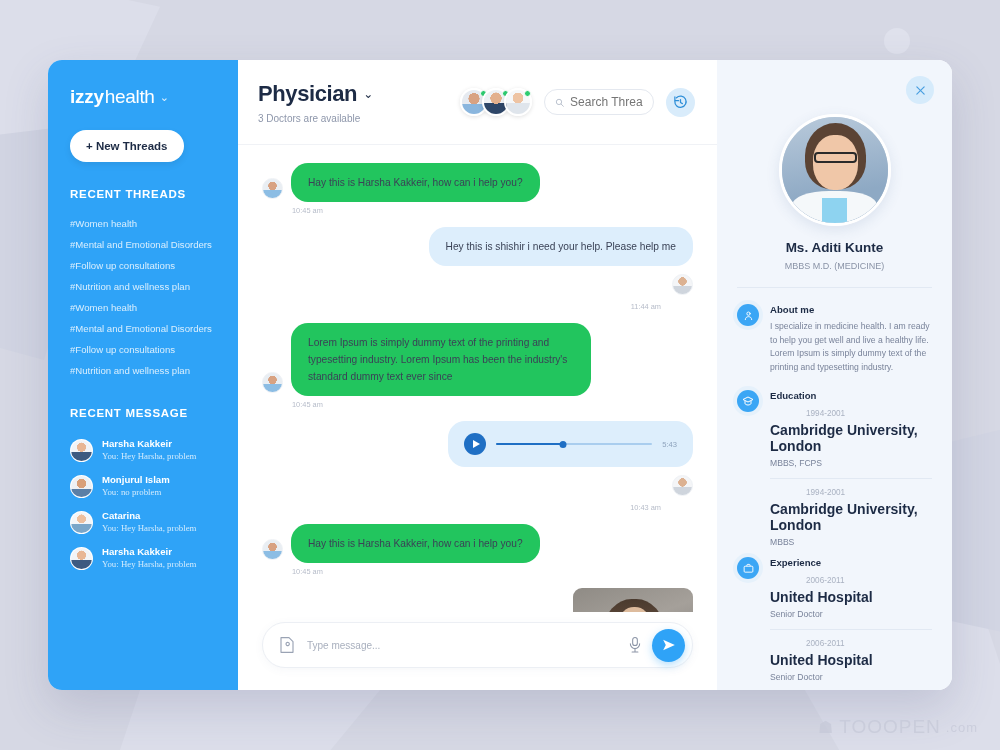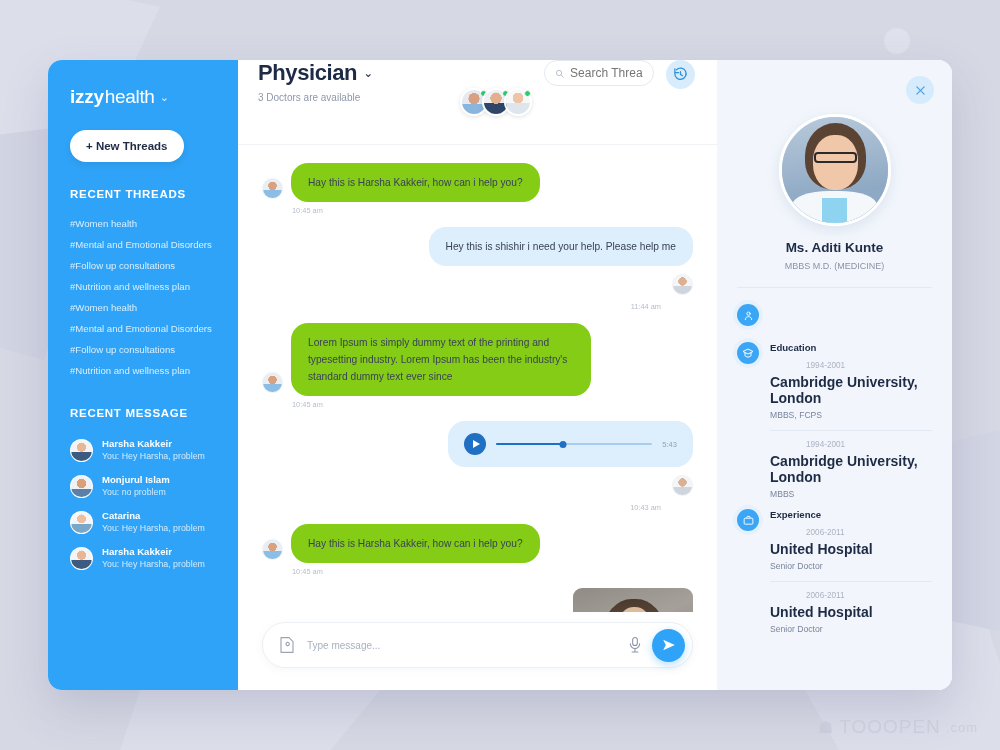--- a/index.html
+++ b/index.html
@@ -149,32 +149,33 @@
       radial-gradient(circle at 50% 33%, #edbf9e 0 25%, transparent 26%),
       linear-gradient(#f4f6f9 0 56%, #7aa6c9 56% 100%); }
   .msg-texts { min-width: 0; }
   .msg-name {
     font-size: 9.6px; font-weight: bold; color: #fff;
     line-height: 13px;
   }
   .msg-prev {
     font-size: 8.8px; color: rgba(255,255,255,.78);
     line-height: 13px;
+    font-family: Liberation Serif, serif;
   }
 
   
   .center {
     flex: 1 1 auto;
     display: flex; flex-direction: column;
     background: #fff;
     min-width: 0;
   }
   .chat-header {
     height: 85px; flex: 0 0 85px;
-    display: flex; 
+    display: flex; align-items: center;
     padding: 0 22px 0 20px;
     border-bottom: 1px solid #f0f2f6;
   }
   .title-wrap { flex: 1 1 auto; }
   .page-title {
     font-size: 22px; font-weight: bold;
     color: #1d2b45; letter-spacing: -.4px;
     display: flex; align-items: center; gap: 6px;
   }
   .page-title .chev { font-size: 12px; font-weight: normal; color: #1d2b45; }
@@ -249,21 +250,21 @@
   .sm-av.out-av { background:
       radial-gradient(circle at 50% 34%, #dcb191 0 26%, transparent 27%),
       linear-gradient(#f4f5f7 0 56%, #cfd5dd 56% 100%); }
   .bubble {
     border-radius: 17px;
     padding: 11px 17px;
     font-size: 10.2px;
     line-height: 17px;
     color: #3a4256;
   }
-  .bubble.in { background: #84cc16; }
+  .bubble.in { background: #22c55e; }
   .bubble.out { background: #ddeefc; }
   .stamp {
     font-size: 7.4px; color: #b6bcc9;
     margin-bottom: 12px;
   }
   .stamp.in { margin-left: 30px; }
   .stamp.out { text-align: right; margin-right: 32px; }
 
   
   .audio-bubble {
@@ -680,20 +681,24 @@
     <div class="prof-deg">MBBS M.D. (MEDICINE)</div>
     <div class="divider"></div>
 
     <div class="psec">
       <span class="psec-icon">
         <svg width="11" height="11" viewBox="0 0 24 24" fill="none" stroke="#fff" stroke-width="2" stroke-linecap="round">
           <circle cx="12" cy="8" r="3.6"></circle>
             <path d="M5 21c0-4 3.2-6.5 7-6.5s7 2.5 7 6.5"></path>
         </svg>
       </span>
+      <div class="psec-body">
+        <div class="psec-title">About me</div>
+        <div class="psec-text">I specialize in medicine health. I am ready to help you get well and live a healthy life. Lorem Ipsum is simply dummy text of the printing and typesetting industry.</div>
+      </div>
     </div>
 
     <div class="psec">
       <span class="psec-icon">
         <svg width="12" height="12" viewBox="0 0 24 24" fill="none" stroke="#fff" stroke-width="2" stroke-linejoin="round">
           <path d="M2 9l10-5 10 5-10 5L2 9z"></path>
             <path d="M6 11.5V17c0 1.5 3 3 6 3s6-1.5 6-3v-5.5"></path>
         </svg>
       </span>
       <div class="psec-body">

